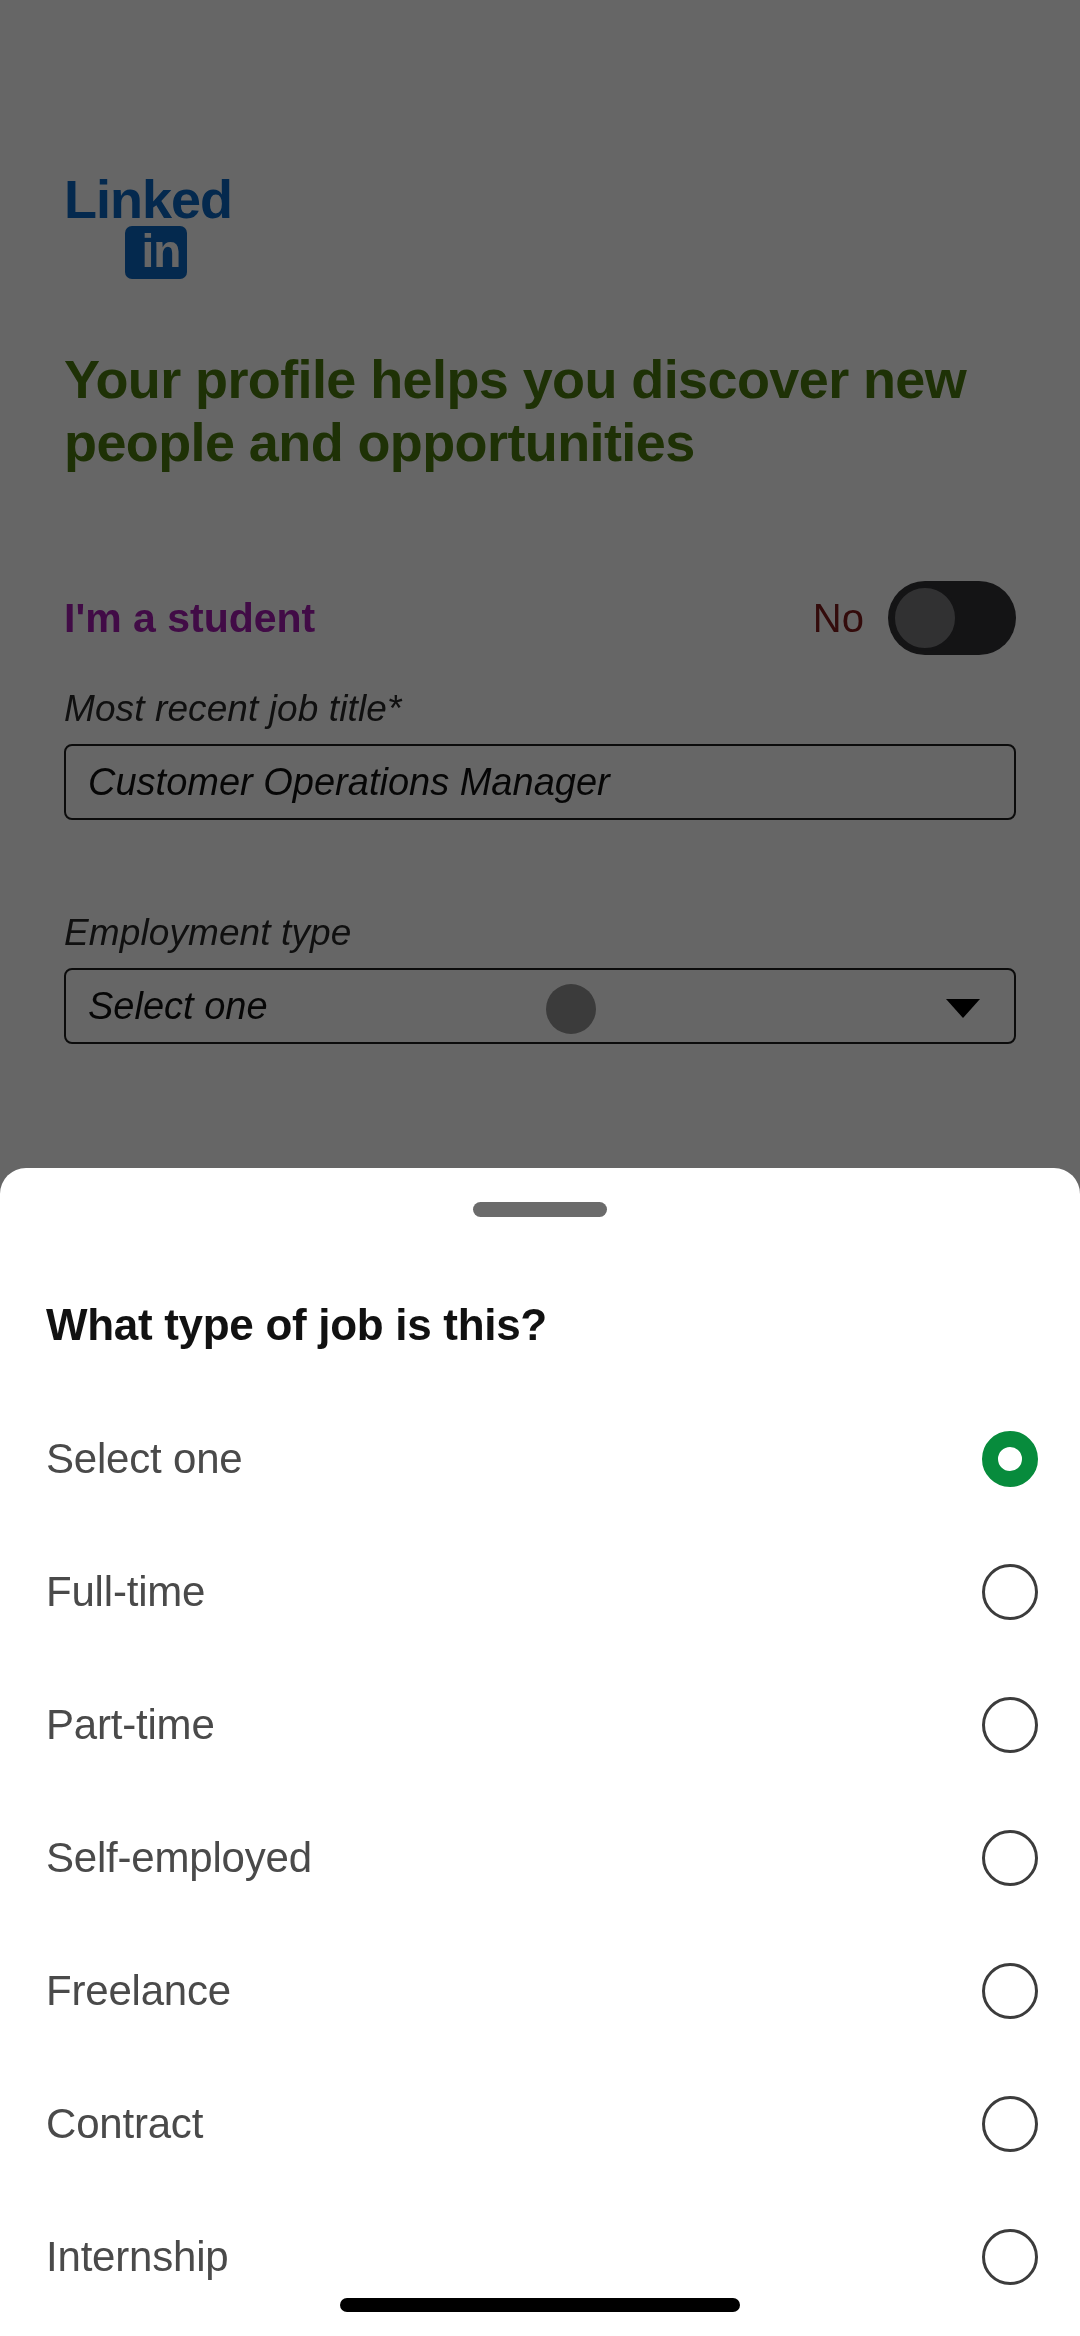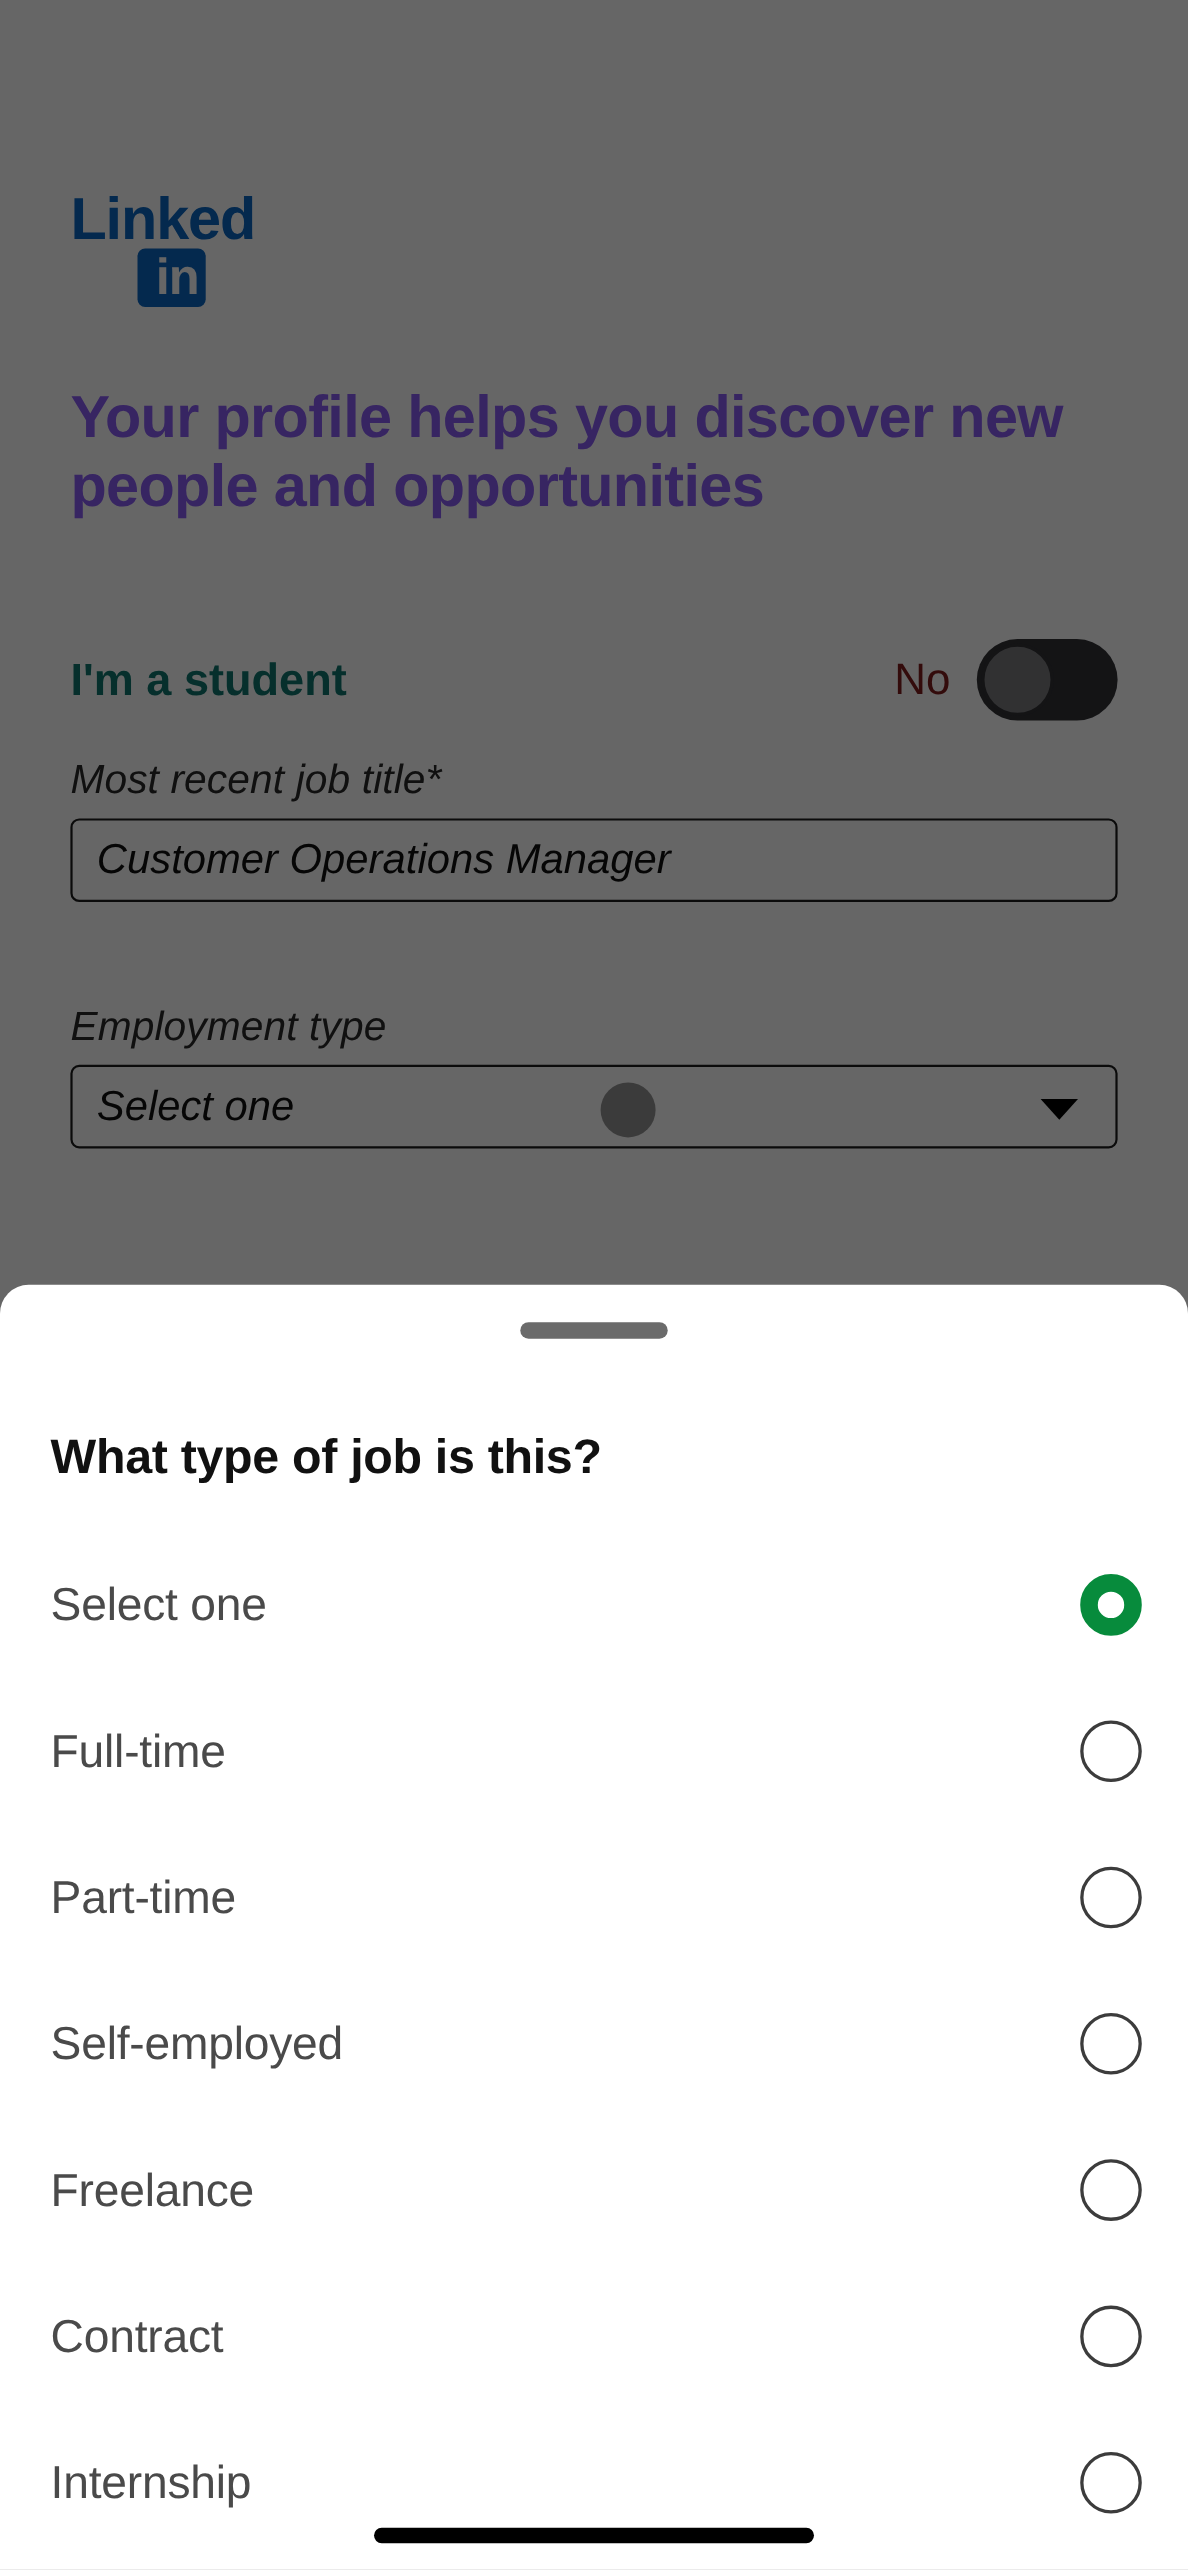--- a/index.html
+++ b/index.html
@@ -24,29 +24,29 @@
   }
   .logo .word { color:#0a66c2; }
   .logo .badge {
     margin-left:16px; background:#0a66c2; color:#ffffff;
     border-radius:7px; padding:2px 7px 5px 17px;
     font-size:46px; font-weight:bold; line-height:1;
   }
 
   .headline {
     position:absolute; left:64px; top:348px; width:920px;
-    font-size:54px; font-weight:bold; color:#8b5cf6;
+    font-size:54px; font-weight:bold; color:#4d7c0f;
     line-height:1.17; letter-spacing:-0.6px;
   }
 
   .student-row {
     position:absolute; left:64px; top:572px; width:952px; height:92px;
     display:flex; align-items:center; justify-content:space-between;
   }
-  .student-label { font-size:41px; font-weight:bold; color:#0f766e; }
+  .student-label { font-size:41px; font-weight:bold; color:#a21caf; }
   .toggle-wrap { display:flex; align-items:center; gap:24px; }
   .toggle-value { font-size:40px; color:#7f1d1d; }
   .toggle {
     position:relative; width:128px; height:74px;
     background:#323236; border-radius:37px;
   }
   .toggle .knob {
     position:absolute; left:4px; top:4px;
     width:66px; height:66px; border-radius:50%;
     background:#7b7b7e; border:3px solid #323236;

